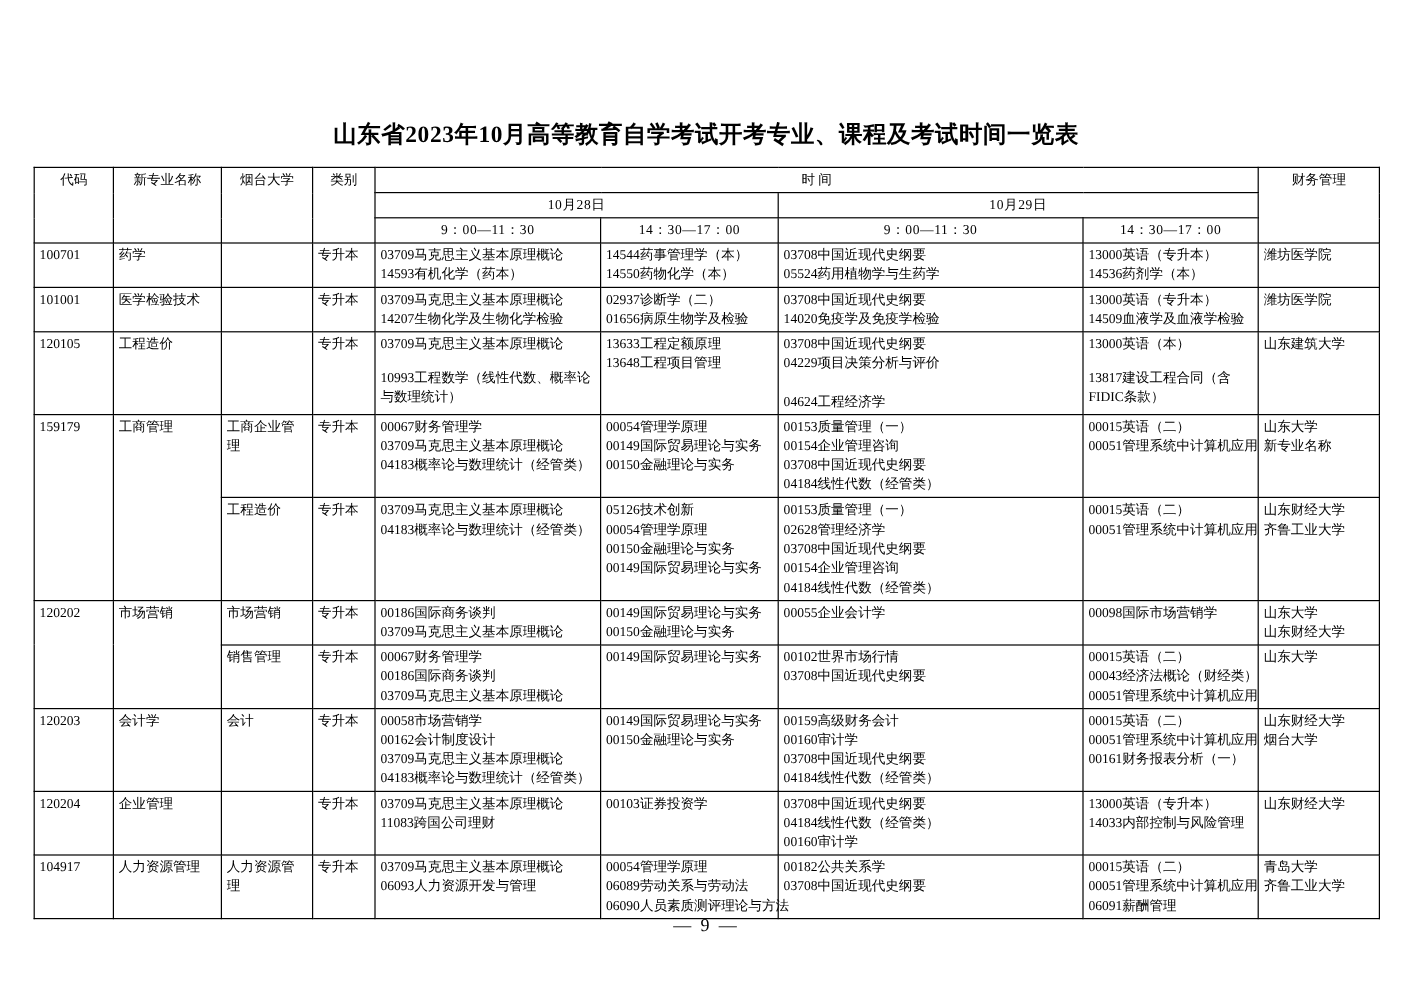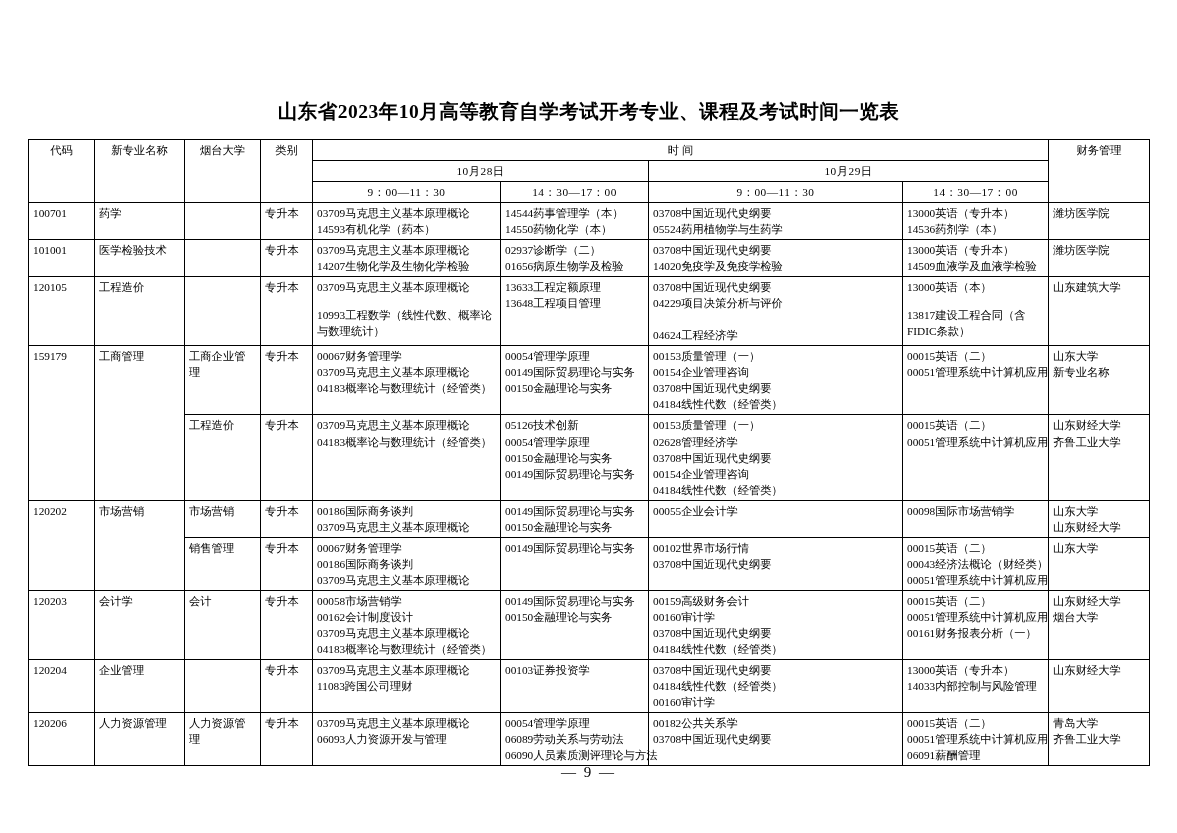--- a/index.html
+++ b/index.html
@@ -358,21 +358,21 @@
           </td>
           <td class="cell-lines">
             <div>13000英语（专升本）</div>
             <div>14033内部控制与风险管理</div>
           </td>
           <td class="c cell-lines">
             <div>山东财经大学</div>
           </td>
         </tr>
         <tr>
-          <td class="c" rowspan="1">120206</td>
+          <td class="c" rowspan="1">104917</td>
           <td class="c" rowspan="1">人力资源管理</td>
           <td class="c">人力资源管理</td>
           <td class="c">专升本</td>
           <td class="cell-lines">
             <div>03709马克思主义基本原理概论</div>
             <div>06093人力资源开发与管理</div>
           </td>
           <td class="cell-lines">
             <div>00054管理学原理</div>
             <div>06089劳动关系与劳动法</div>

